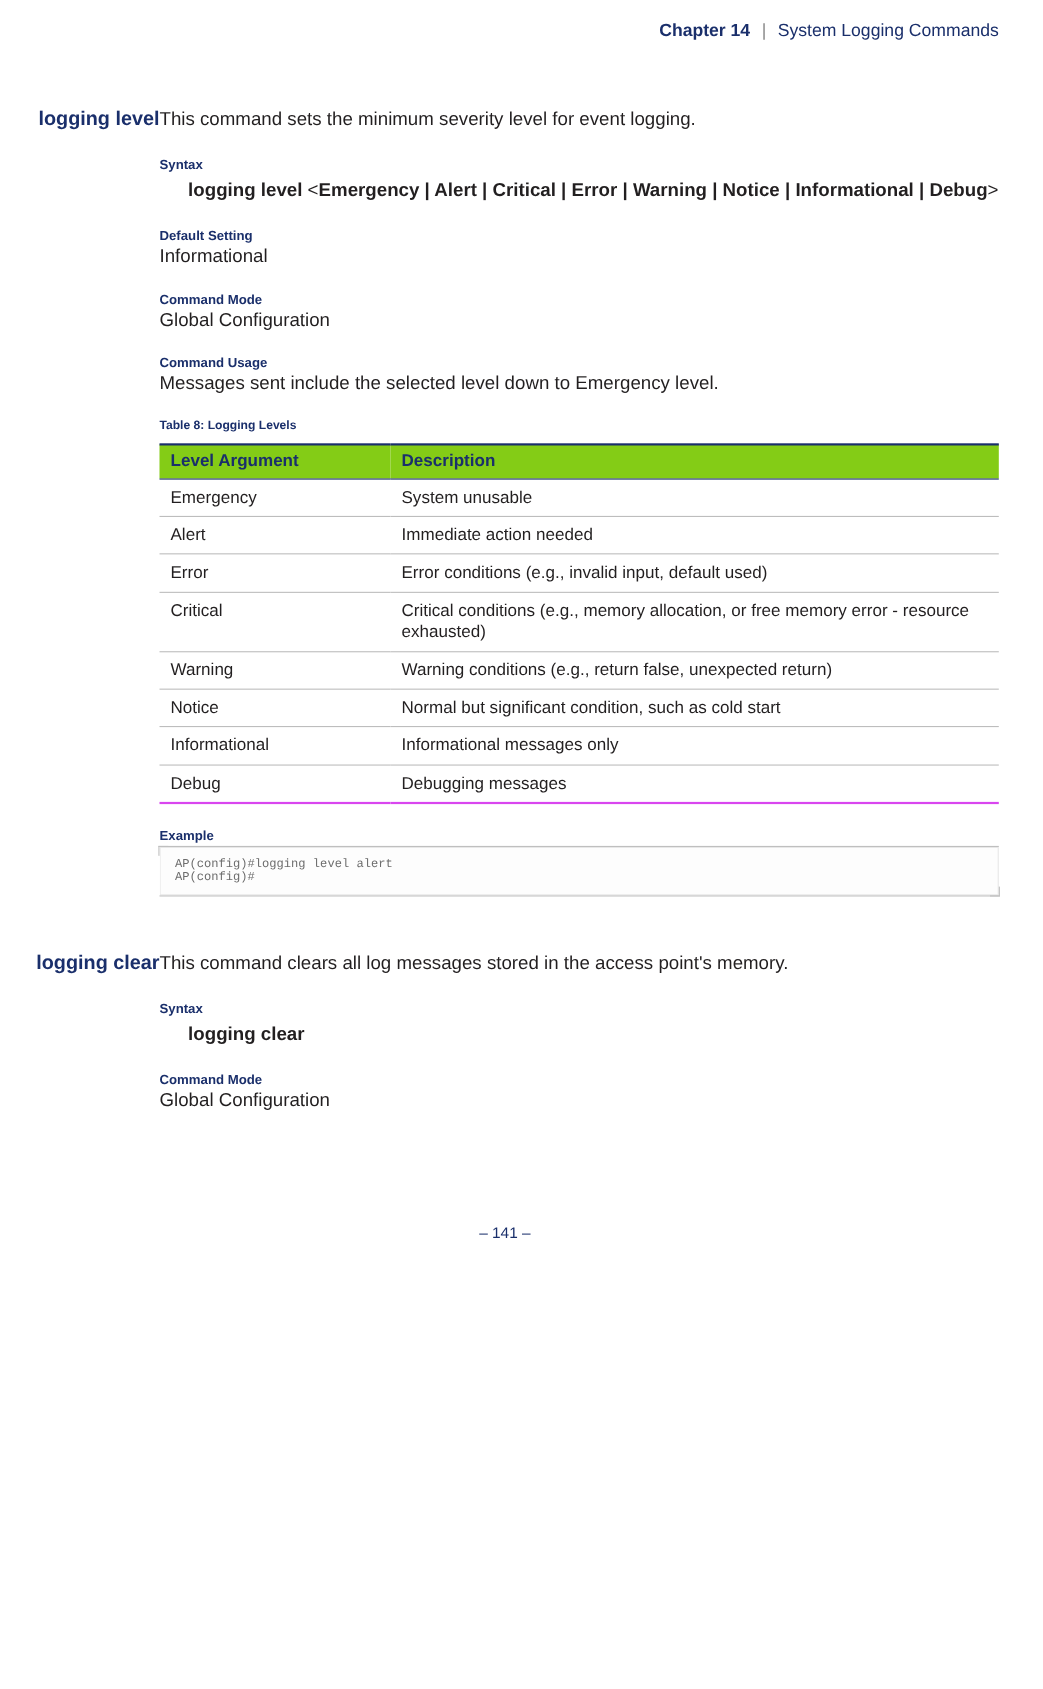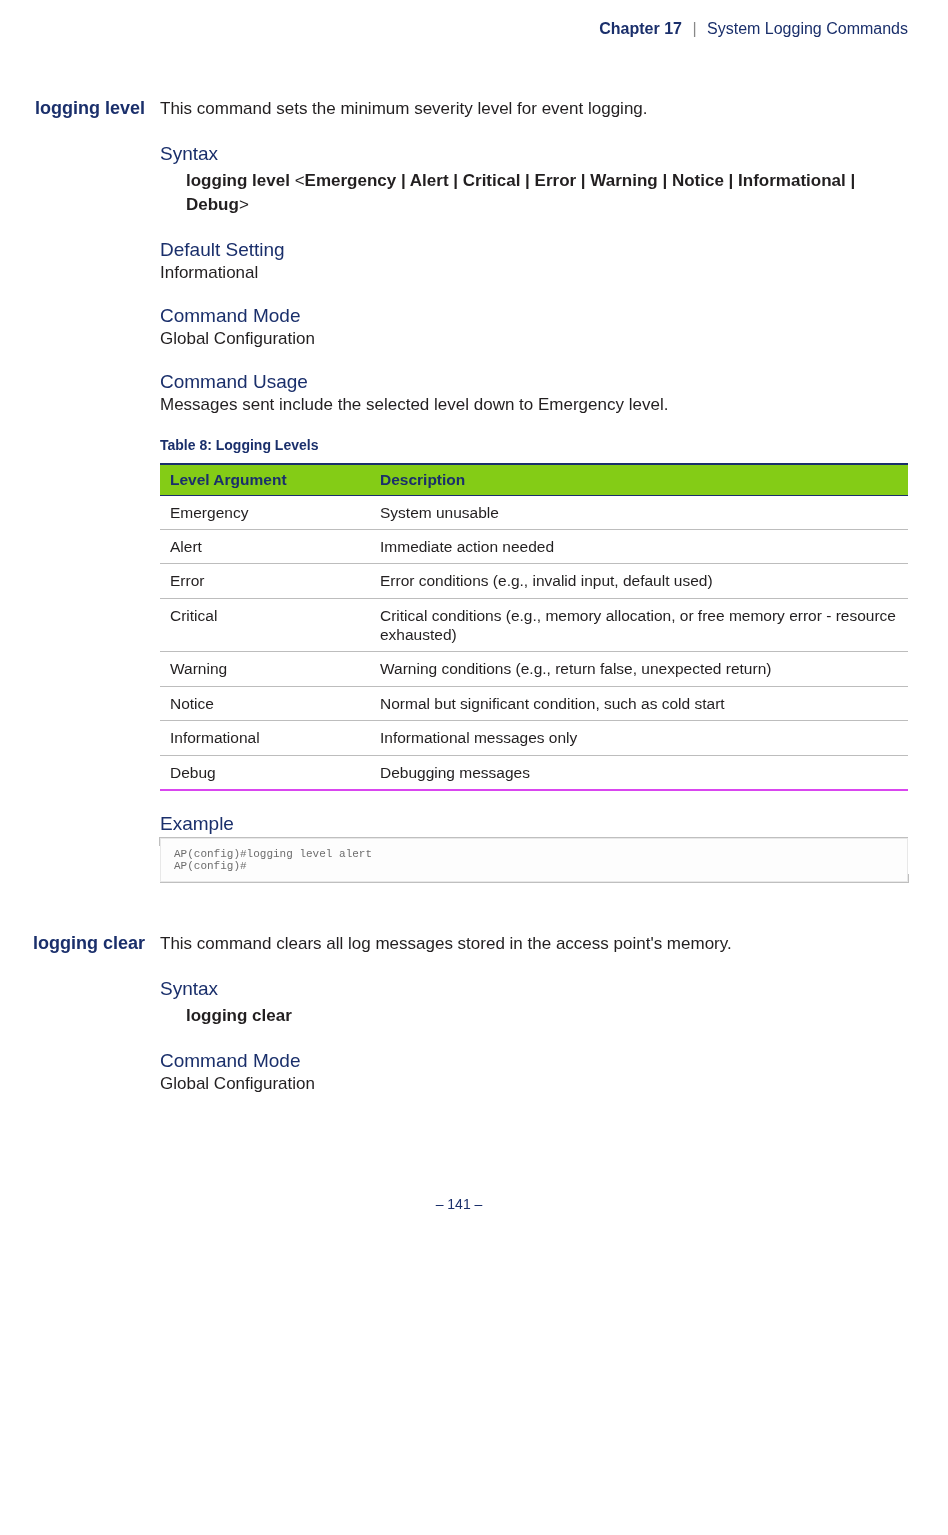--- a/index.html
+++ b/index.html
@@ -28,59 +28,58 @@
     color: #888;
     padding: 0 6px;
   }
   .header-title {
     color: #1a2f6b;
     text-align: center;
   }
   .content {
     display: grid;
     grid-template-columns: 135px 1fr;
-    column-gap: 15px;
     margin-left: 0;
   }
   .side-label {
     text-align: right;
     font-weight: bold;
     color: #1a2f6b;
     font-size: 18px;
   }
   .body-col {
   }
   .body-col p {
     margin: 0 0 22px 0;
     line-height: 1.35;
   }
   .section-h {
-    font-weight: normal;
+    font-weight: bold;
     color: #1a2f6b;
     margin: 0 0 2px 0;
-    font-size: 19px;
+    font-size: 12px;
   }
   .syntax-line {
     margin: 4px 0 22px 26px;
     line-height: 1.4;
   }
   .syntax-line .kw {
     font-weight: bold;
   }
   .plain {
     color: #221f20;
   }
   .section-block {
     margin-bottom: 22px;
   }
   .table-title {
     font-weight: bold;
     color: #1a2f6b;
     margin: 6px 0 10px 0;
-    font-size: 14px;
+    font-size: 11px;
   }
   table.levels {
     border-collapse: collapse;
     width: 100%;
     font-size: 15.5px;
   }
   table.levels th {
     text-align: left;
     background: #84cc16;
     font-weight: bold;
@@ -134,21 +133,21 @@
     font-size: 14px;
     margin-top: 80px;
   }
 </style>
 </head>
 <body>
 
 <div class="page">
 
   <div class="header">
-    <span class="header-chapter">Chapter 17</span>
+    <span class="header-chapter">Chapter 14</span>
     <span class="header-sep">|</span>
     <span class="header-title">System Logging Commands</span>
   </div>
 
   <div class="content">
     <div class="side-label">logging level</div>
     <div class="body-col">
       <p>This command sets the minimum severity level for event logging.</p>
 
       <div class="section-block">

